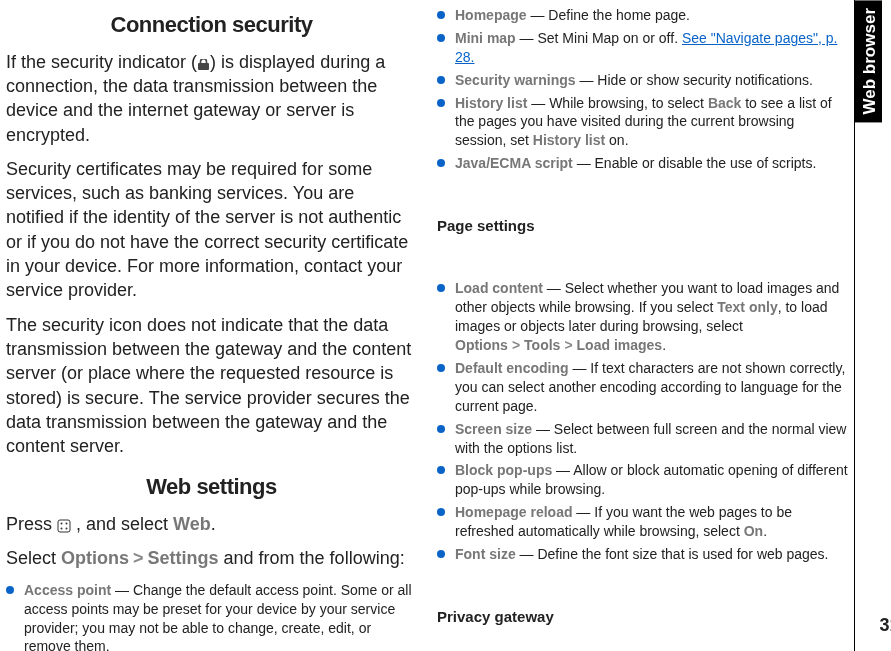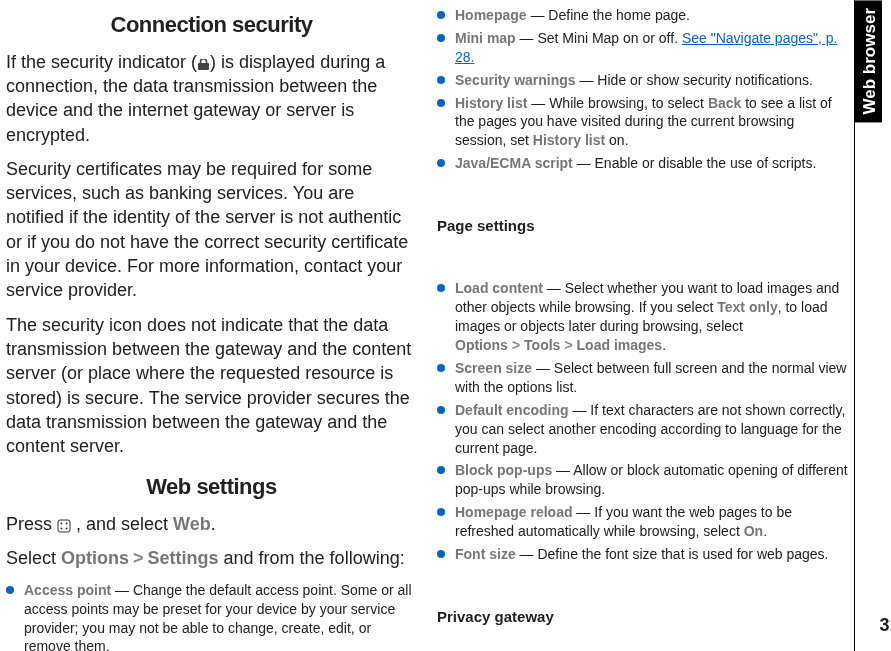--- a/index.html
+++ b/index.html
@@ -167,27 +167,27 @@
   <ul>
     <li>
       <span class="bullet"></span>
       <span class="li-text">
         <span class="gray-bold">Load content</span><span> — Select whether you want to load images and other objects while browsing. If you select </span><span class="gray-bold">Text only</span><span>, to load images or objects later during browsing, select </span><span class="gray-bold">Options</span><span class="gt">&gt;</span><span class="gray-bold">Tools</span><span class="gt">&gt;</span><span class="gray-bold">Load images</span><span>.</span>
       </span>
     </li>
     <li>
       <span class="bullet"></span>
       <span class="li-text">
+        <span class="gray-bold">Default encoding</span><span> — If text characters are not shown correctly, you can select another encoding according to language for the current page.</span>
+      </span>
+    </li>
+    <li>
+      <span class="bullet"></span>
+      <span class="li-text">
         <span class="gray-bold">Screen size</span><span> — Select between full screen and the normal view with the options list.</span>
-      </span>
-    </li>
-    <li>
-      <span class="bullet"></span>
-      <span class="li-text">
-        <span class="gray-bold">Default encoding</span><span> — If text characters are not shown correctly, you can select another encoding according to language for the current page.</span>
       </span>
     </li>
     <li>
       <span class="bullet"></span>
       <span class="li-text">
         <span class="gray-bold">Block pop-ups</span><span> — Allow or block automatic opening of different pop-ups while browsing.</span>
       </span>
     </li>
     <li>
       <span class="bullet"></span>

